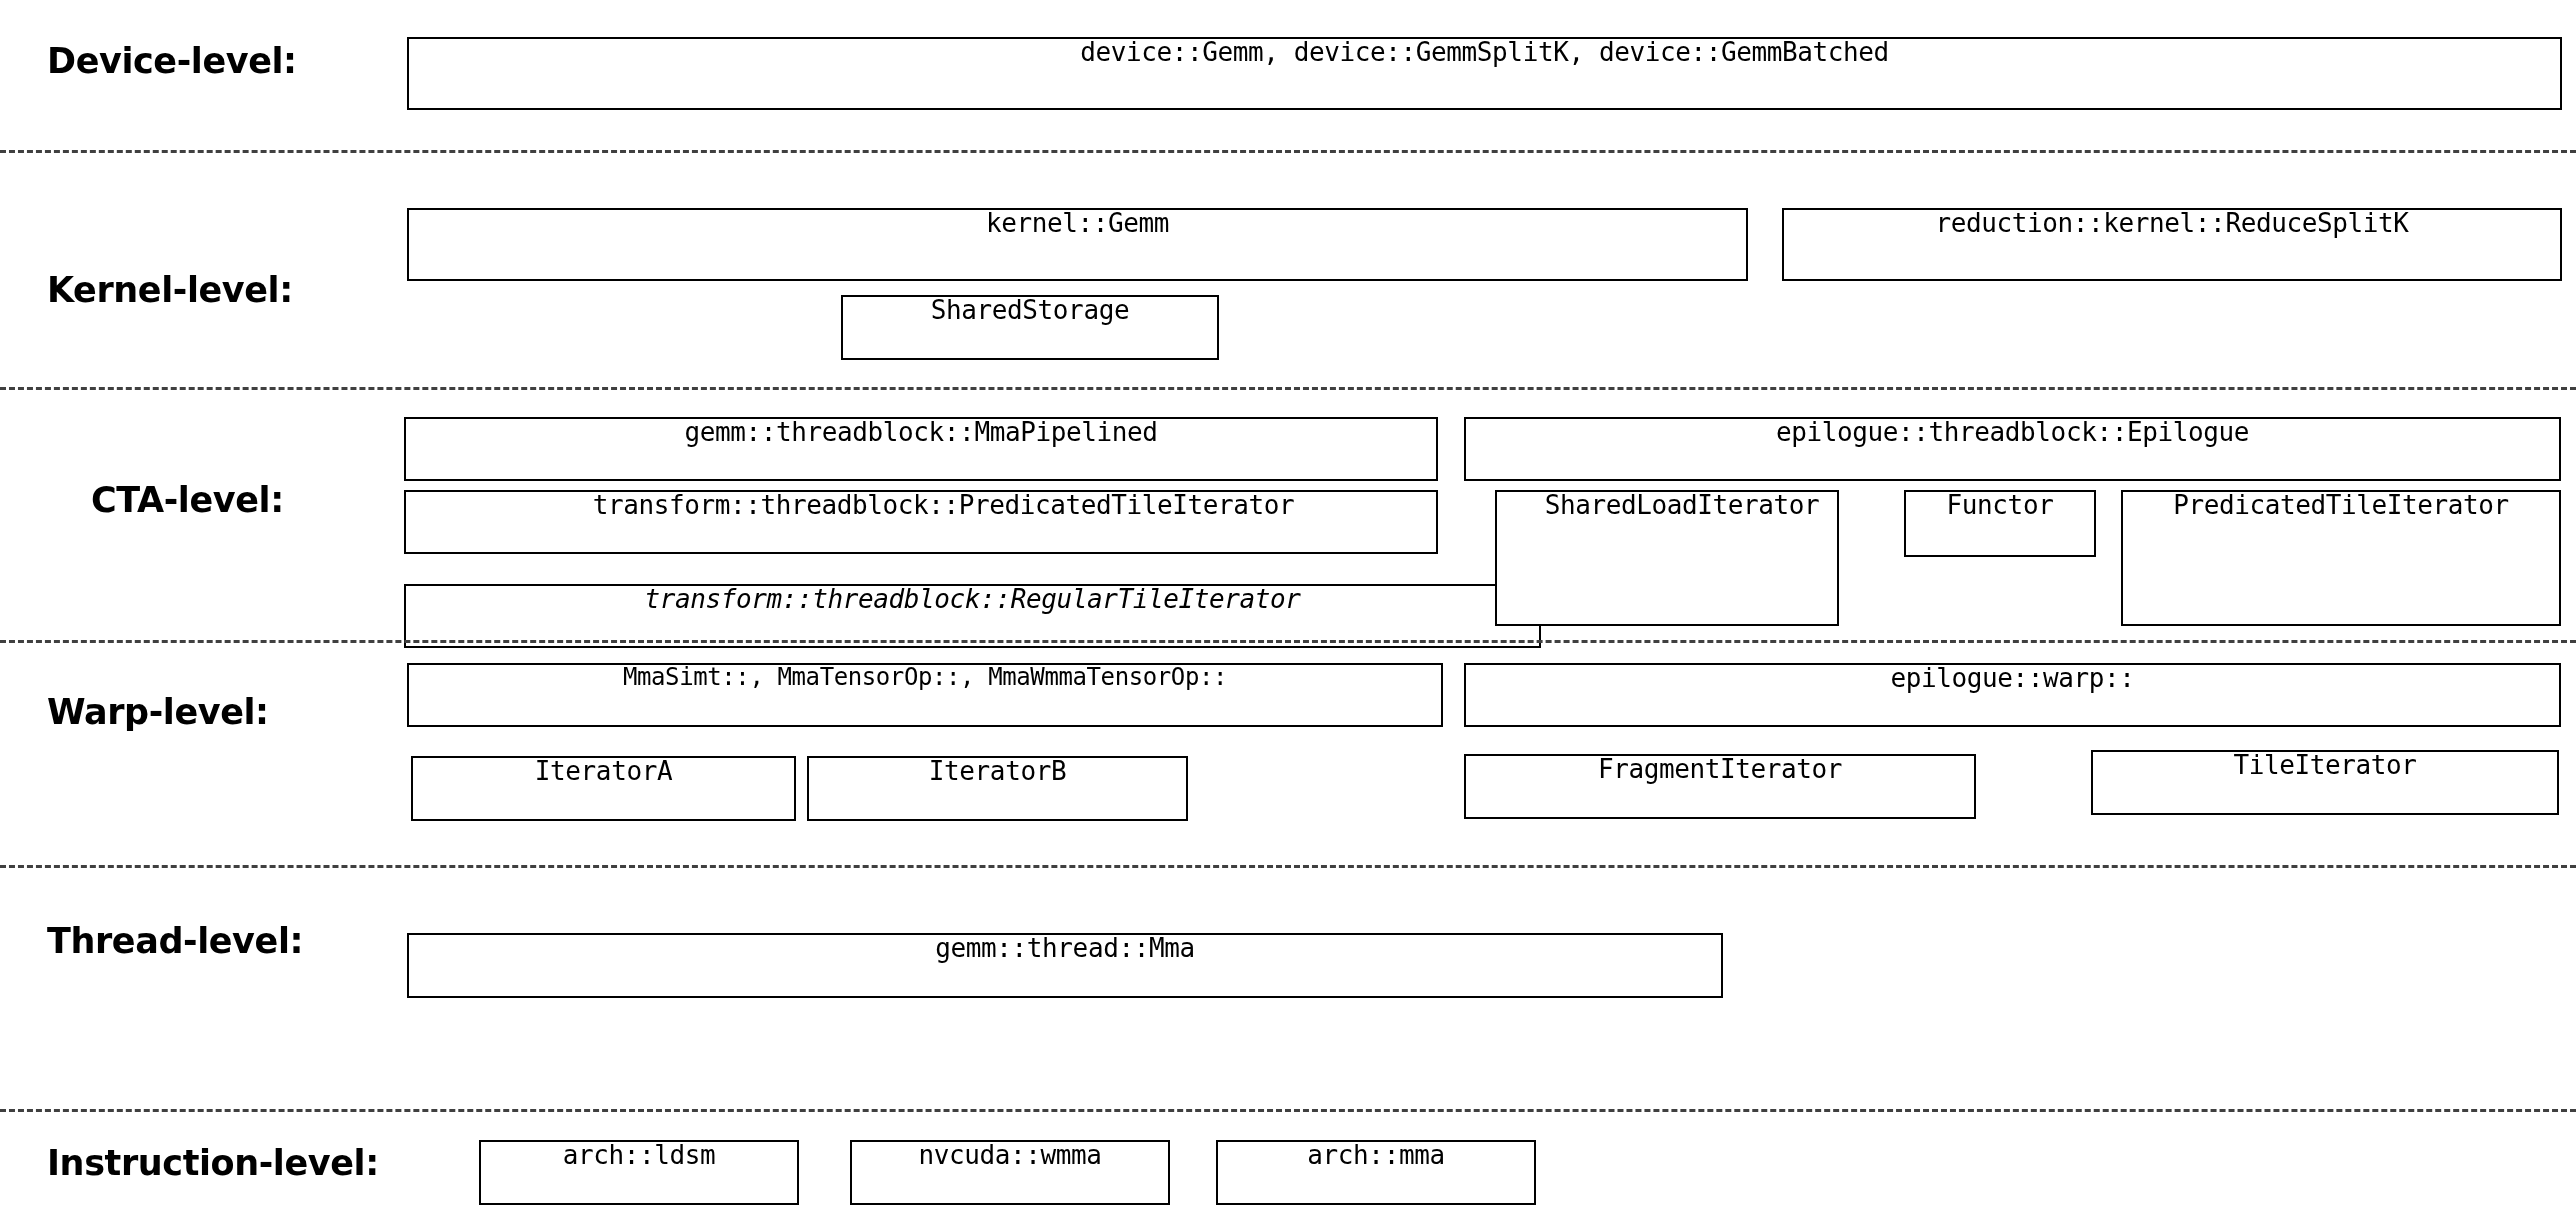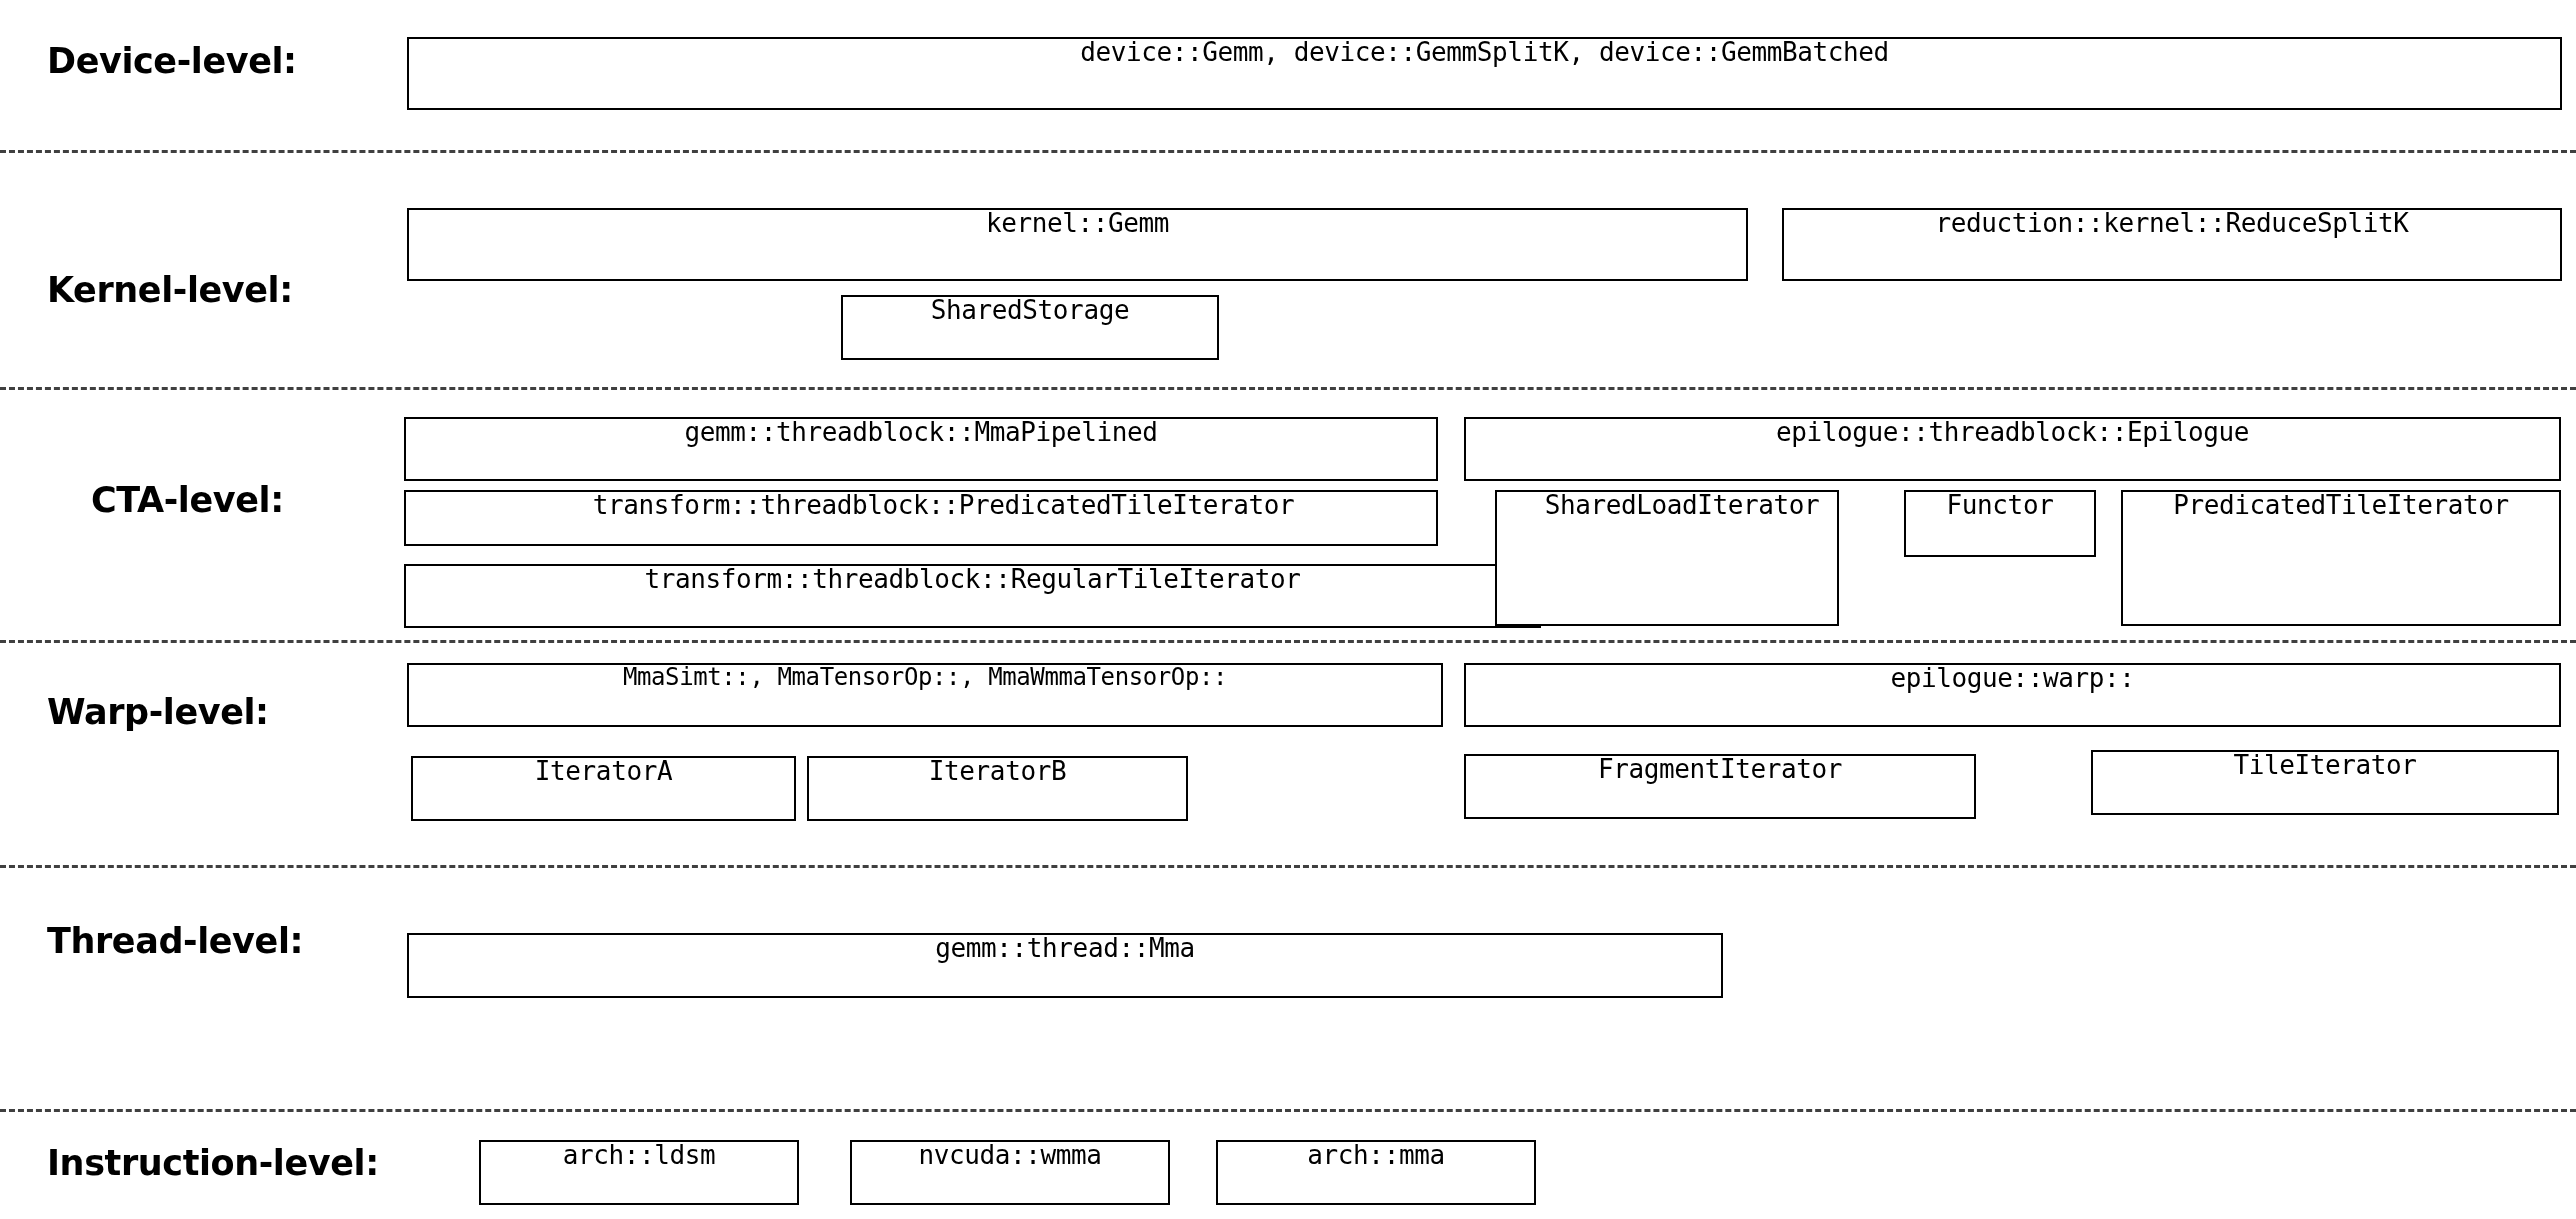--- a/index.html
+++ b/index.html
@@ -82,25 +82,25 @@
   </div>
 
   <div class="divider" style="top:387px;"></div>
 
   <div class="level-label" style="left:47px; top:483px;margin-left:44px;">CTA-level:</div>
 
   <div class="box" style="left:404px; top:417px; width:1034px; height:64px;">
     <span class="box-label">gemm::threadblock::MmaPipelined</span>
   </div>
 
-  <div class="box" style="left:404px; top:490px; width:1034px; height:56px;padding-left:45px;">
+  <div class="box" style="left:404px; top:490px; width:1034px; height:64px;padding-left:45px;">
     <span class="box-label">transform::threadblock::PredicatedTileIterator</span>
   </div>
 
-  <div class="box" style="left:404px; top:564px; width:1137px; height:64px;">
+  <div class="box" style="left:404px; top:584px; width:1137px; height:64px;font-style:italic;">
     <span class="box-label">transform::threadblock::RegularTileIterator</span>
   </div>
 
   <div class="box" style="left:1464px; top:417px; width:1097px; height:64px;">
     <span class="box-label">epilogue::threadblock::Epilogue</span>
   </div>
 
   <div class="box" style="left:1495px; top:490px; width:344px; height:136px;padding-left:30px;">
     <span class="box-label">SharedLoadIterator</span>
   </div>

